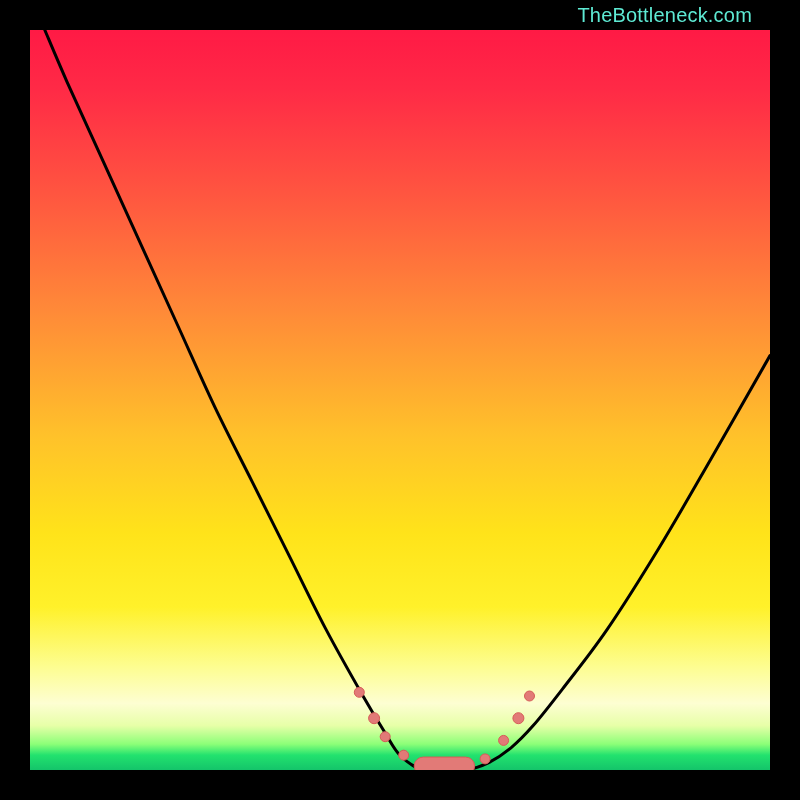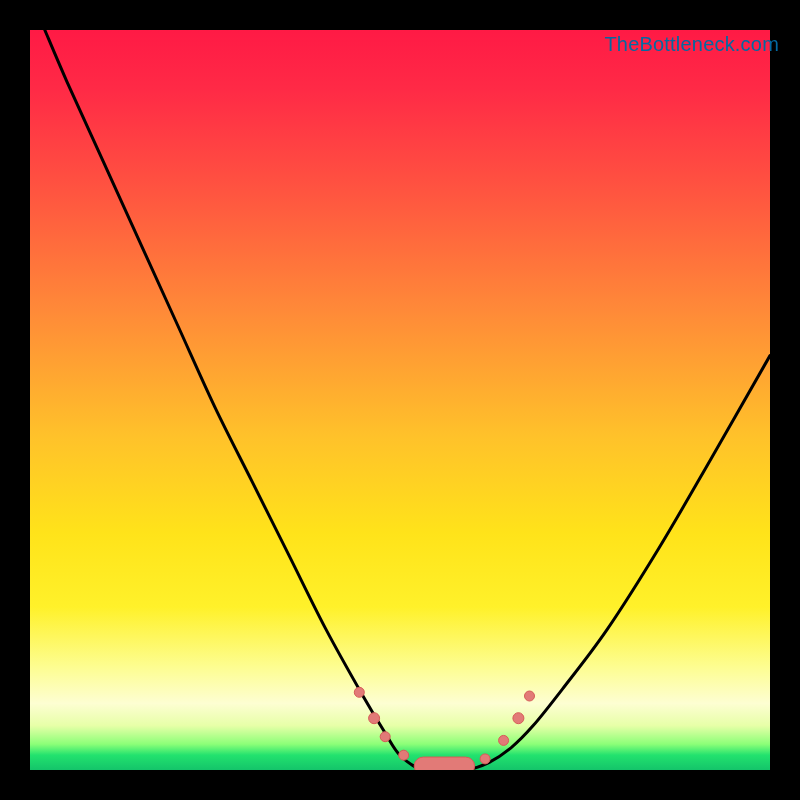--- a/index.html
+++ b/index.html
@@ -39,26 +39,25 @@
       #e7ffa8 94%,
       #8cff78 96.5%,
       #22e26e 98%,
       #14c46a 100%
     );
     overflow: hidden;
   }
   .watermark {
     position: absolute;
     top: 4px;
-    right: 21px;
-    color: #0369a1;
+    right: 48px;
+    color: #5eead4;
     font-size: 20px;
     letter-spacing: 0.2px;
     user-select: none;
-    margin-top: 29px;
   }
   svg.curve {
     position: absolute;
     left: 0;
     top: 0;
     width: 740px;
     height: 740px;
     overflow: visible;
   }
 </style>

